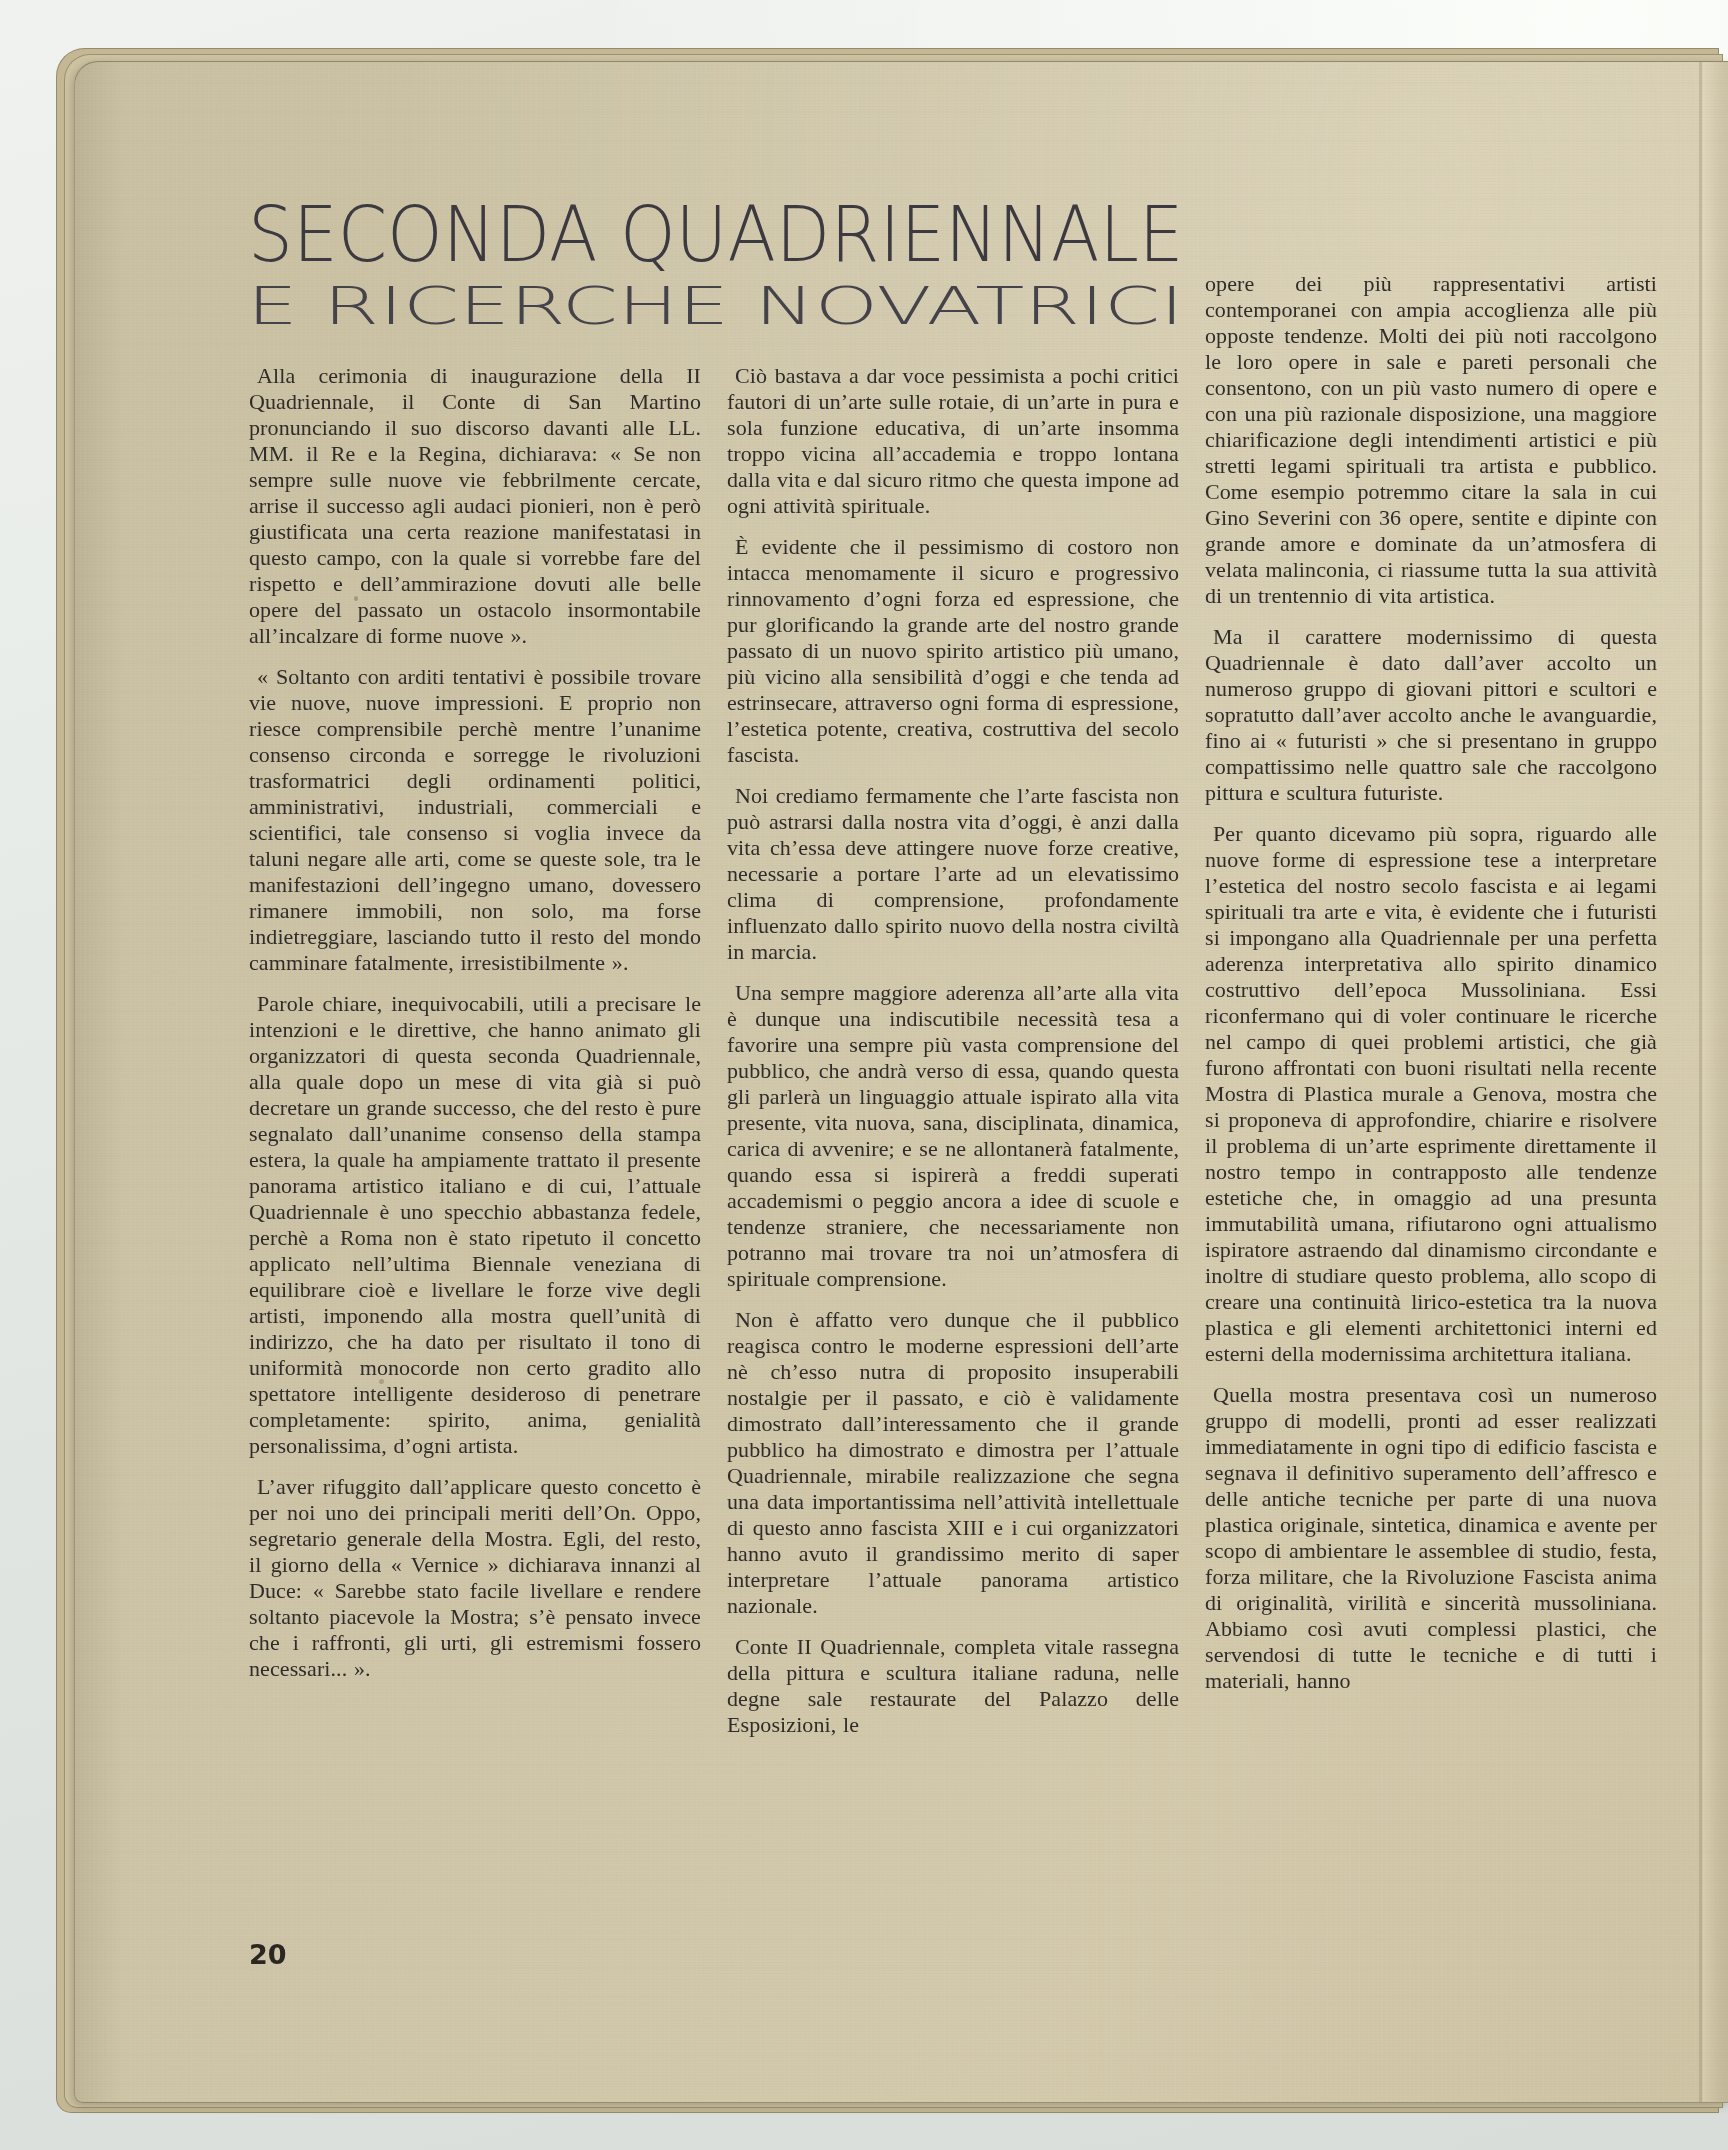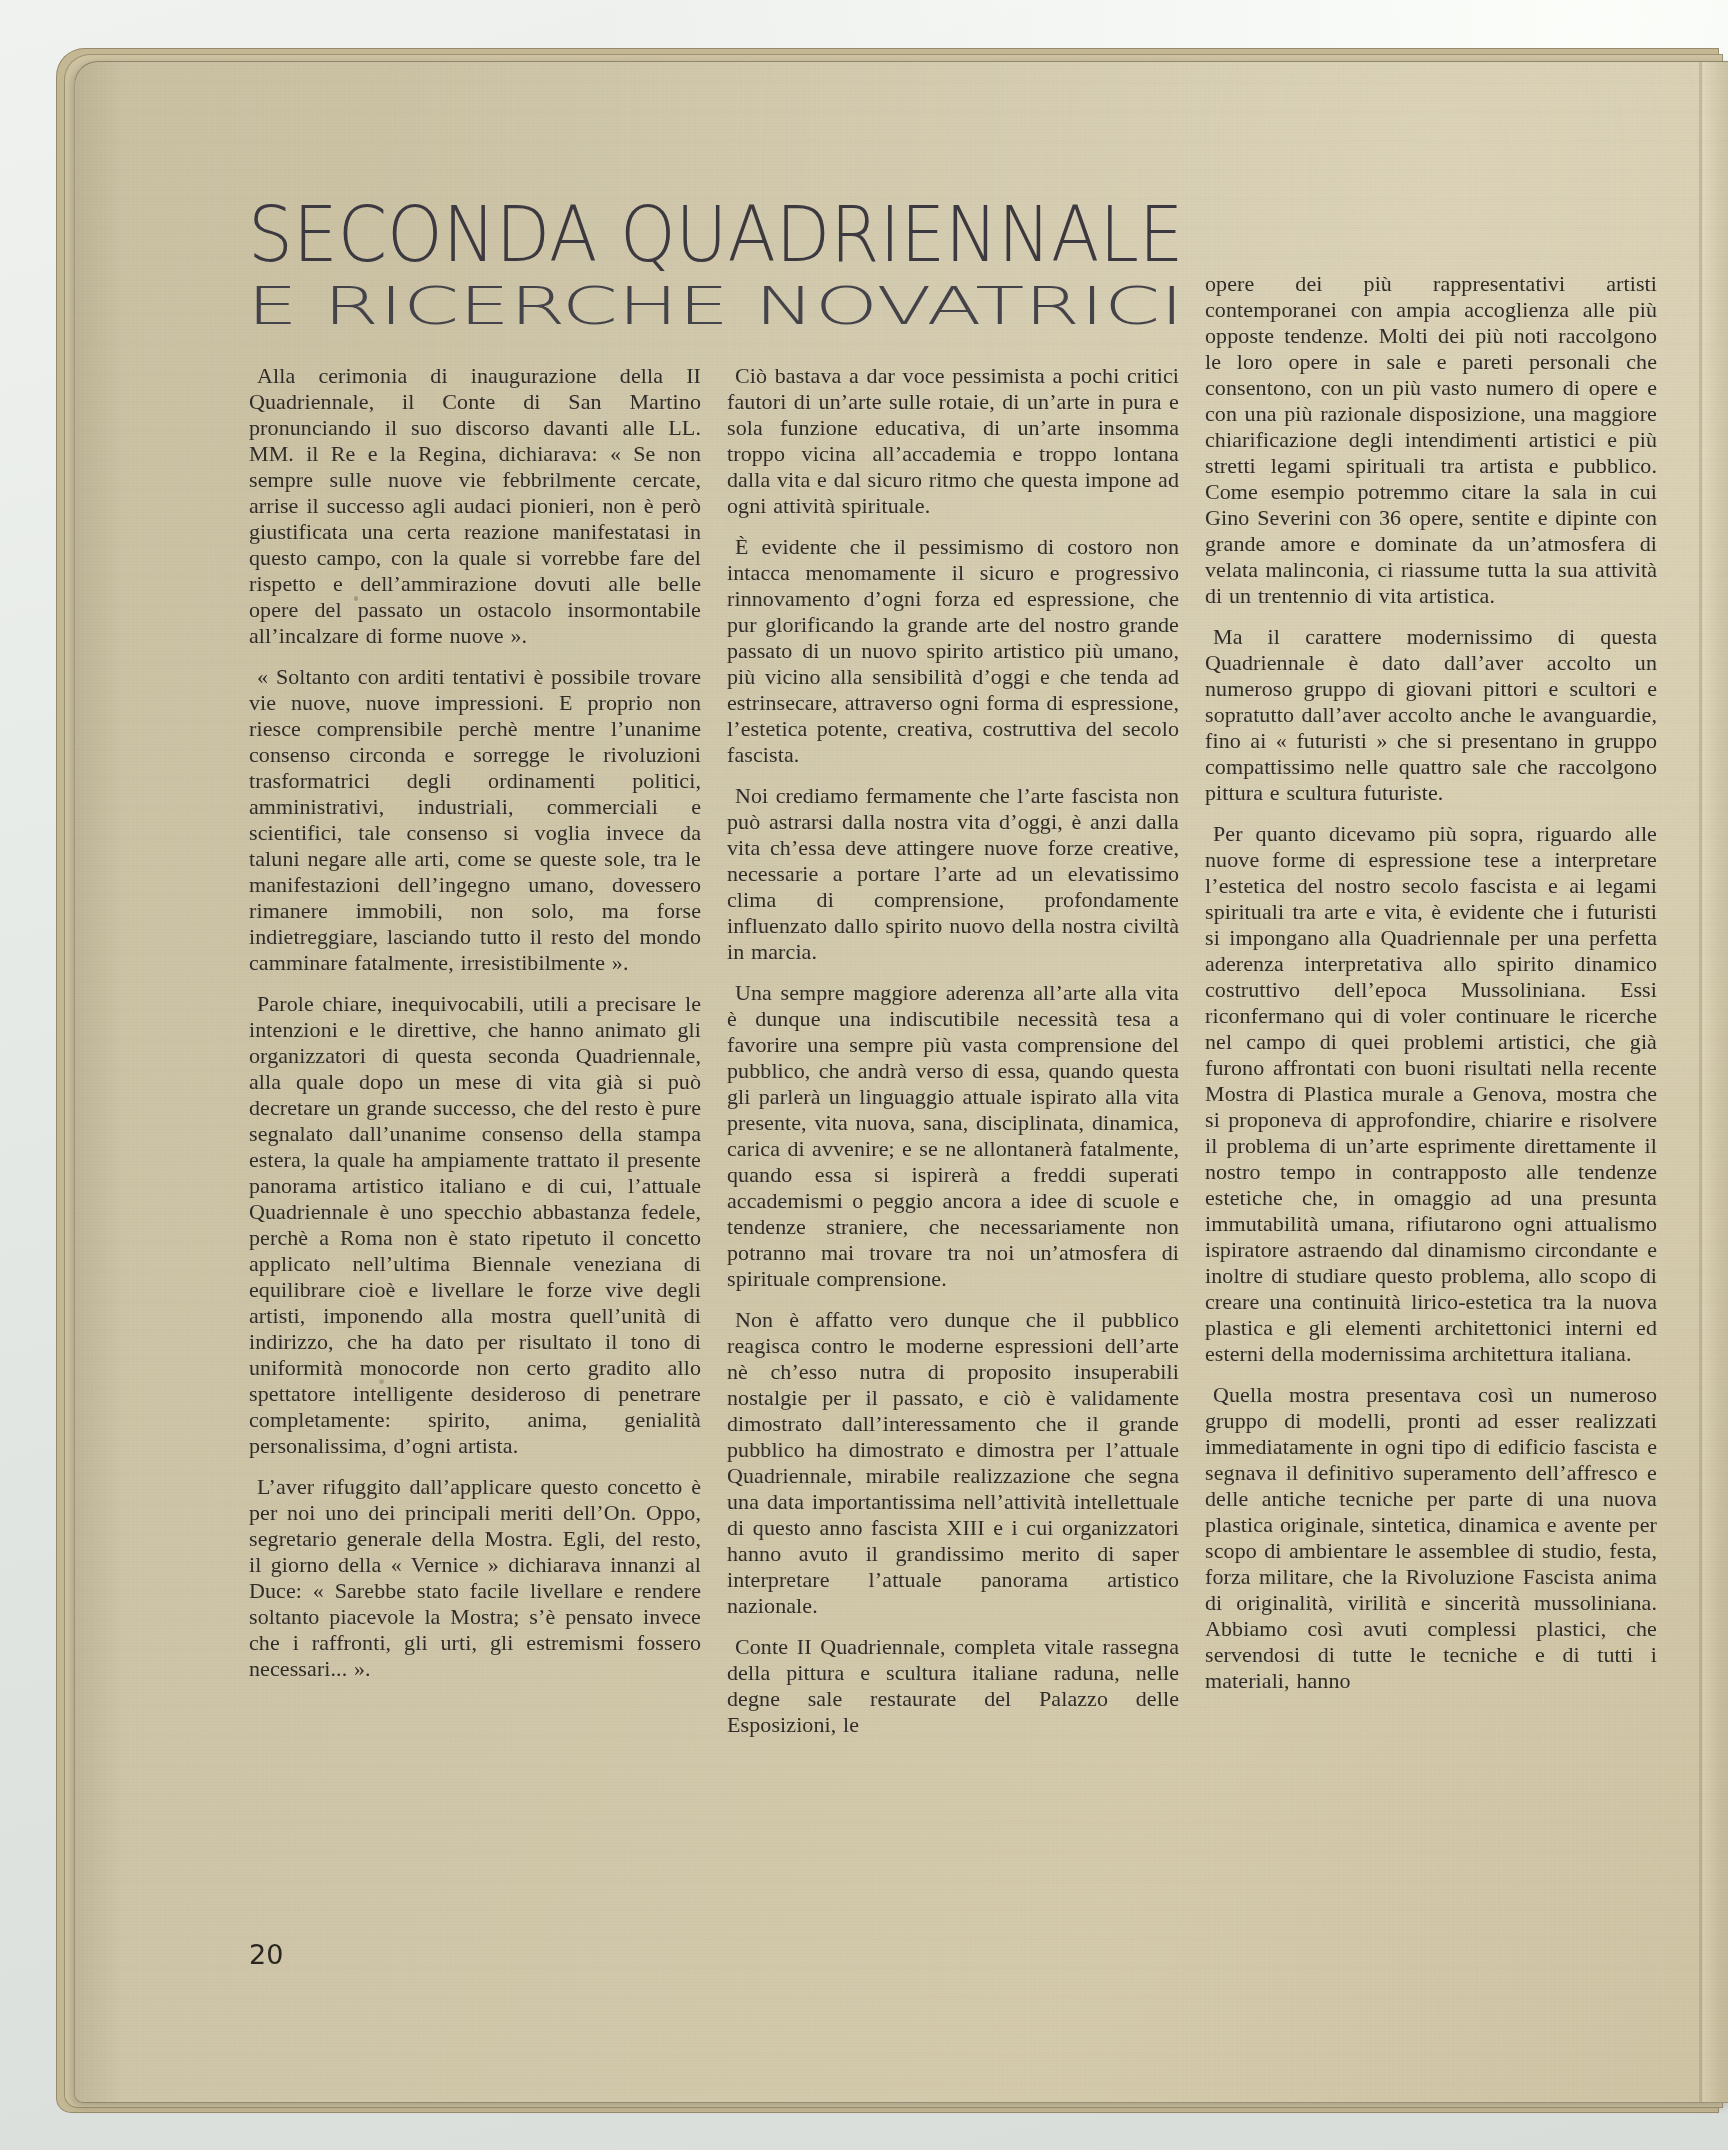--- a/index.html
+++ b/index.html
@@ -77,21 +77,21 @@
   }
   #column-1 { left: 174px;  top: 301px; }
   #column-2 { left: 652px; top: 301px; }
   #column-3 { left: 1130px; top: 161px; margin-top: 48px; }
   .text-column p { margin: 0 0 15px 0; text-indent: 8px; }
   .text-column p:last-child { margin-bottom: 0; }
   .text-column p.continuation { text-indent: 0; }
   .folio {
     position: absolute; left: 174px; top: 1877px;
     font-family: "DejaVu Sans", "Liberation Sans", sans-serif;
-    font-weight: normal;
+    font-weight: bold;
     font-size: 27px;
     color: #2a2620;
   }
   .speck {
     position: absolute; border-radius: 50%;
     background: rgba(85,66,45,.35);
   }
   .speck.s1 { left: 279px; top: 534px;  width: 4px; height: 5.1px; }
   .speck.s2 { left: 304px; top: 1317px; width: 4.6px; height: 4.6px; background: rgba(85,66,45,.28); }
   .speck.s3 { left: 1403px; top: 372px; width: 2.9px; height: 3.4px; background: rgba(120,70,40,.3); }

